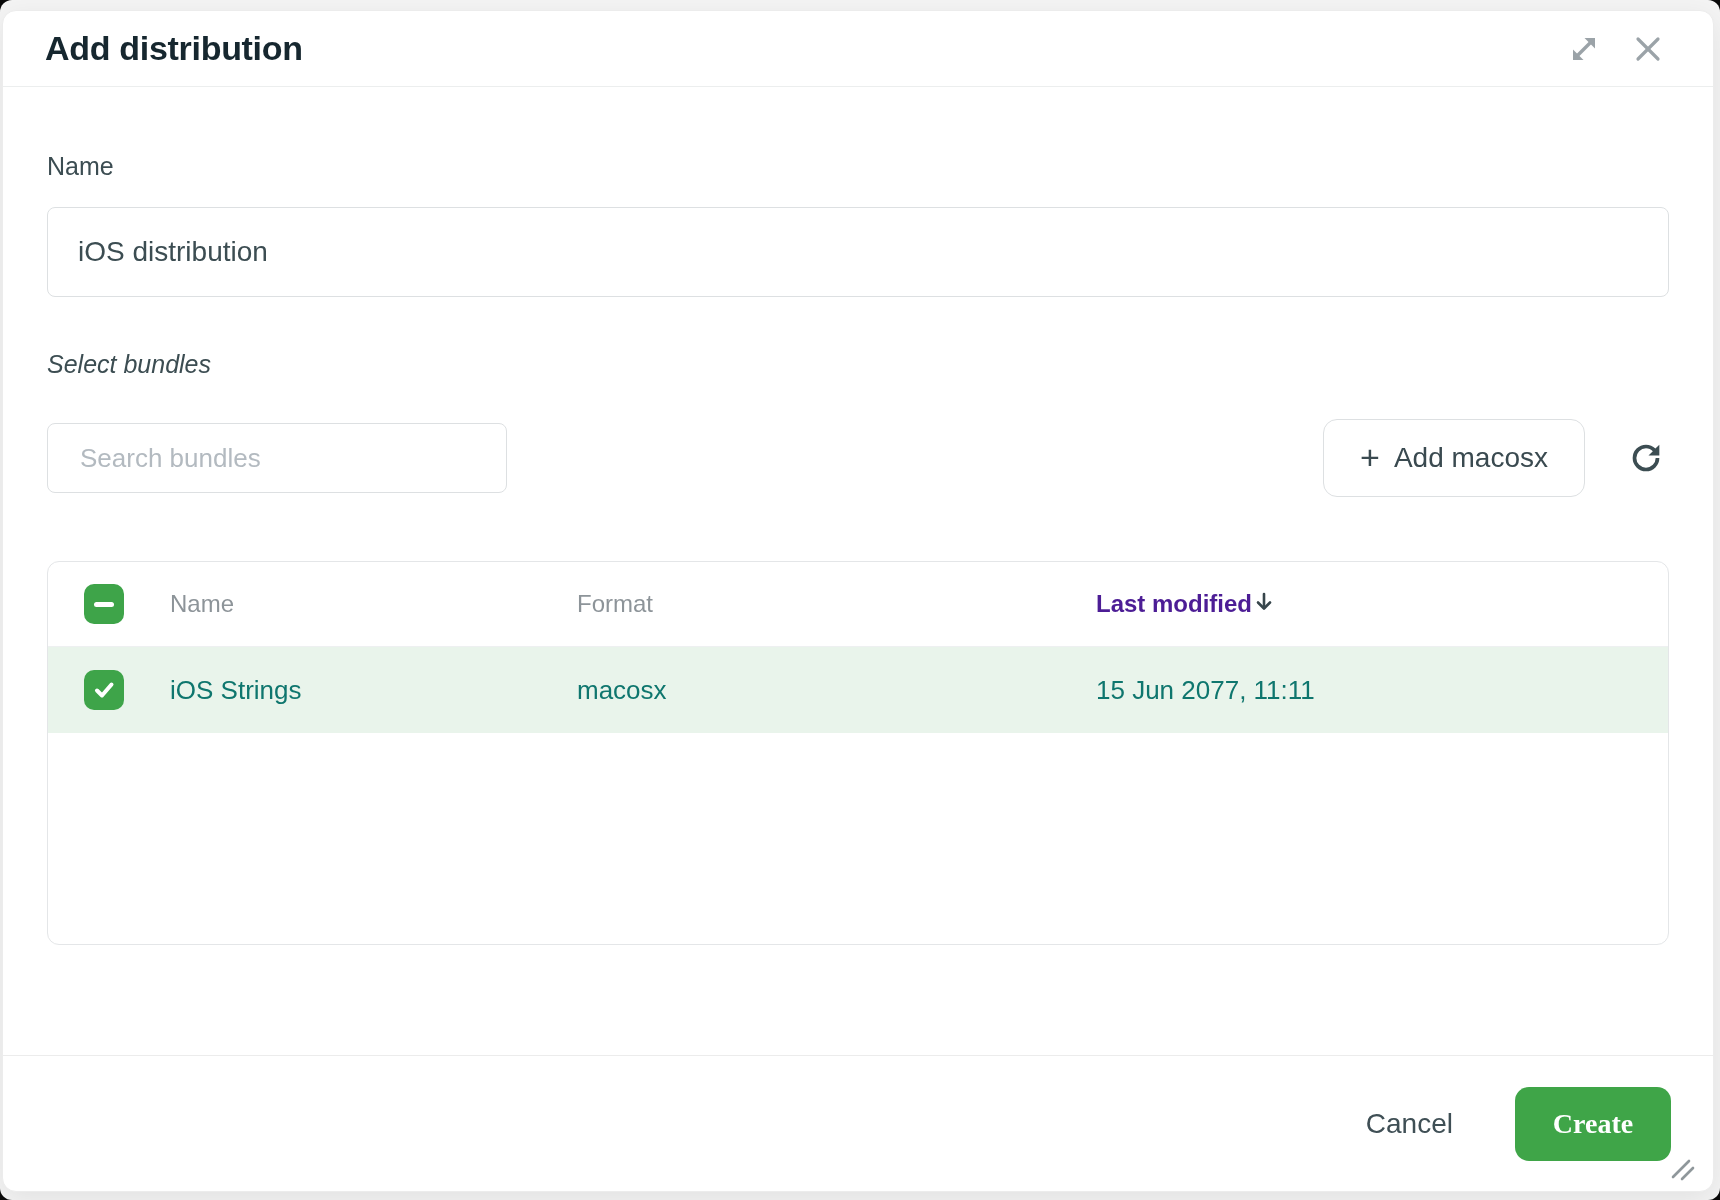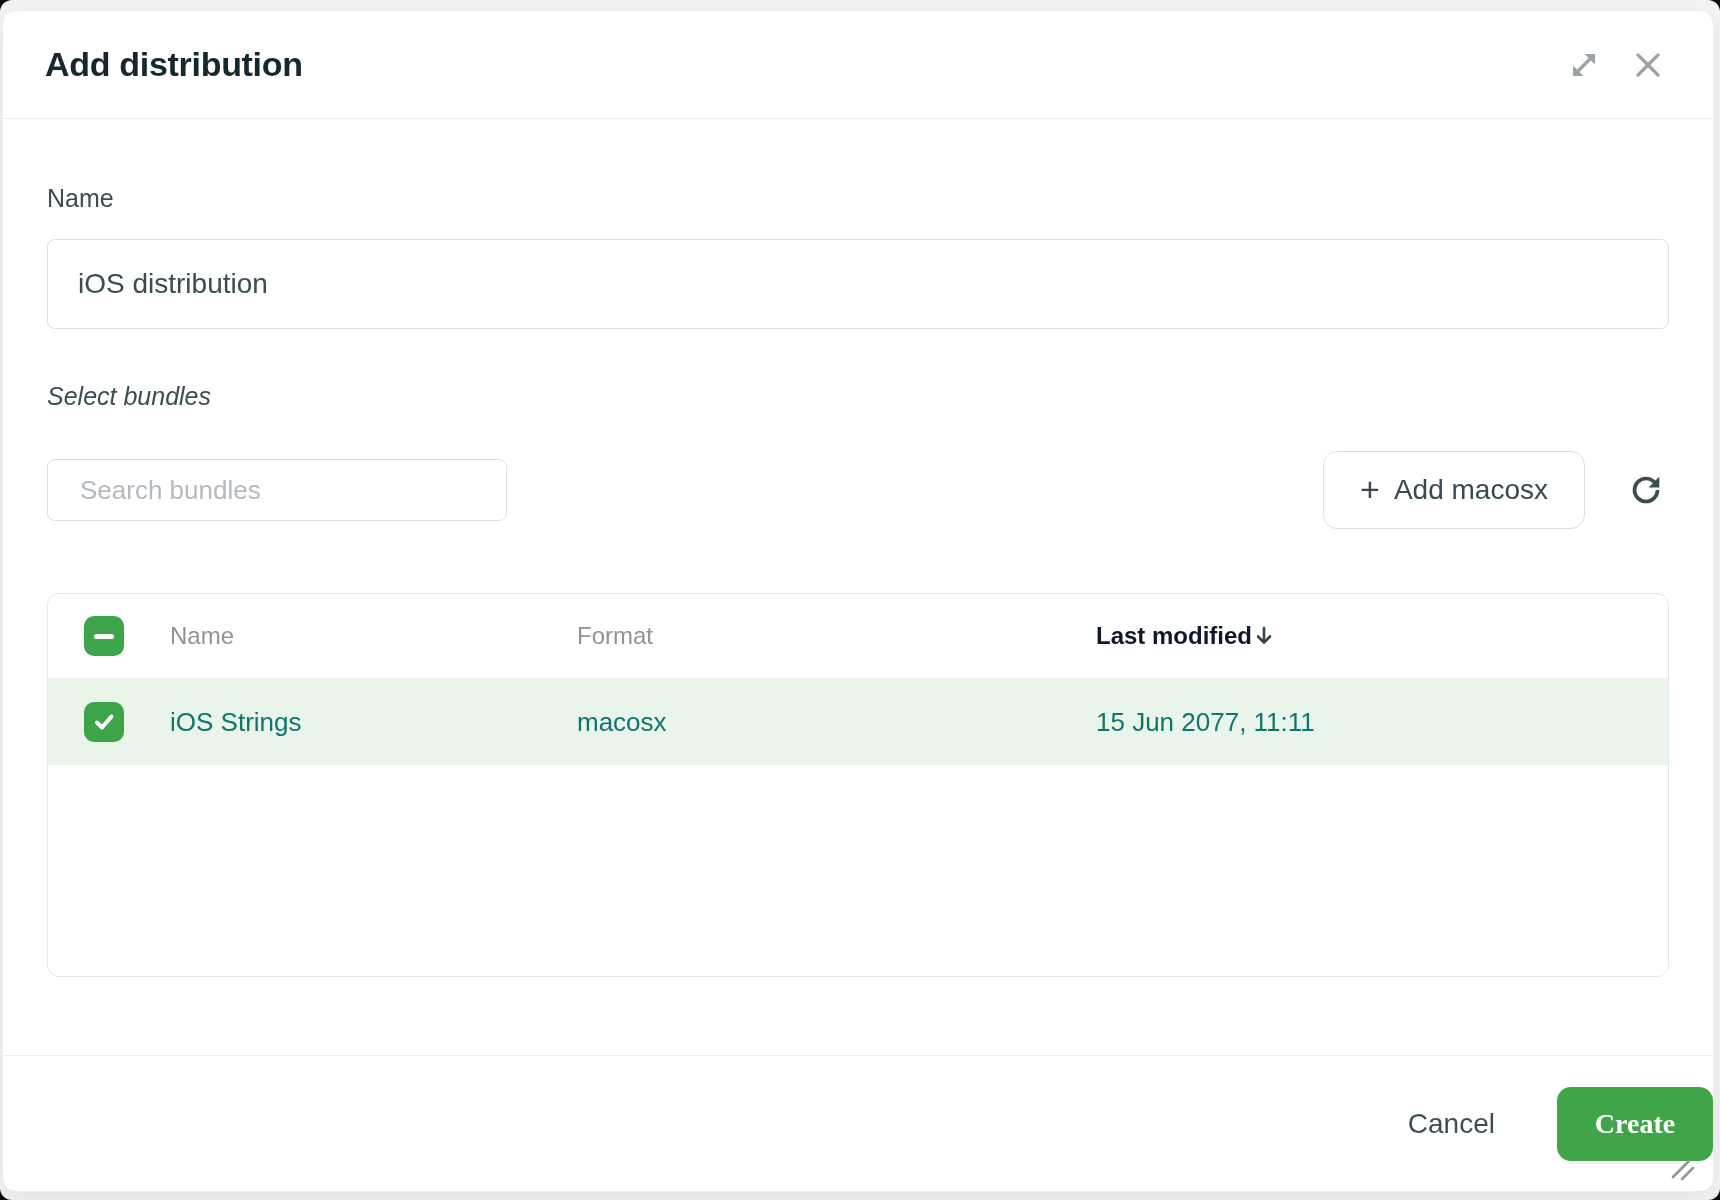--- a/index.html
+++ b/index.html
@@ -19,21 +19,21 @@
     position:absolute; left:2px; top:10px; right:6px; bottom:8px;
     background:#ffffff;
     border:1px solid #ececec;
     border-radius:14px;
     box-shadow:0 8px 30px rgba(0,0,0,0.08);
     display:flex; flex-direction:column;
     overflow:hidden;
   }
   
   .modal-header {
-    flex:none; height:108px;
+    flex:none; height:76px;
     display:flex; align-items:center;
     padding:0 48px 0 42px;
     border-bottom:1px solid #eceeee;
     justify-content:flex-end;
   }
   .title {
     margin:0; font-size:34px; font-weight:700;
     color:#16272f; letter-spacing:-0.3px;
   }
   .header-actions { margin-left:auto; display:flex; align-items:center; gap:28px; }
@@ -47,21 +47,21 @@
   .label-name { margin-top:64px; }
   .name-input {
     display:block; margin-top:26px; width:100%; height:90px;
     border:1px solid #dde0e2; border-radius:8px;
     font-size:28px; color:#3c4d52; padding:0 30px;
     outline:none; font-family:inherit; background:#fff;
   }
   .label-bundles { margin-top:52px;font-style:italic; }
   .bundles-row { margin-top:40px; display:flex; align-items:center; height:78px; }
   .search-input {
-    width:460px; height:62px;
+    width:460px; height:70px;
     border:1px solid #dde0e2; border-radius:8px;
     font-size:26px; color:#3c4d52; padding:0 32px;
     outline:none; font-family:inherit; background:#fff;
   }
   .search-input::placeholder { color:#b3bac0; }
   .bundles-actions { margin-left:auto; display:flex; align-items:center; }
   .add-bundle-btn {
     height:78px; padding:0 36px;
     border:1px solid #dde0e2; border-radius:14px;
     background:#fff; font-size:28px; color:#3a4a50;
@@ -76,38 +76,38 @@
     border:1px solid #e4e6e8; border-radius:12px;
     overflow:hidden; background:#fff;
   }
   .t-row {
     display:grid;
     grid-template-columns:122px 407px 519px 1fr;
     align-items:center;
   }
   .t-head { height:84px; }
   .th { font-size:24px; color:#8d9499; }
-  .th-active { color:#0f172a; font-weight:600; display:flex; align-items:center; cursor:pointer; }
+  .th-active { color:#4c1d95; font-weight:600; display:flex; cursor:pointer; }
   .t-divider { height:1px; background:#eef0f1; }
   .t-data { height:86px; background:#e9f4eb; cursor:pointer; }
   .td { font-size:26px; color:#0f766e; }
   .cb-cell { padding-left:36px; }
   .checkbox {
     width:40px; height:40px; border-radius:10px;
     background:#3ea449;
     display:flex; align-items:center; justify-content:center;
     cursor:pointer;
   }
   .minus-bar { width:20px; height:5px; border-radius:2.5px; background:#ffffff; }
   
   .modal-footer {
     flex:none; height:136px;
     border-top:1px solid #ececec;
     display:flex; align-items:center; justify-content:flex-end;
-    position:relative;
+    padding-right:42px; position:relative;
   }
   .cancel-btn {
     background:none; border:none; padding:0;
     font-size:28px; color:#3f4f55; cursor:pointer;
     margin-right:62px; font-family:inherit;
   }
   .create-btn {
     width:156px; height:74px;
     border:none; border-radius:14px;
     background:#3fa548; color:#ffffff;

